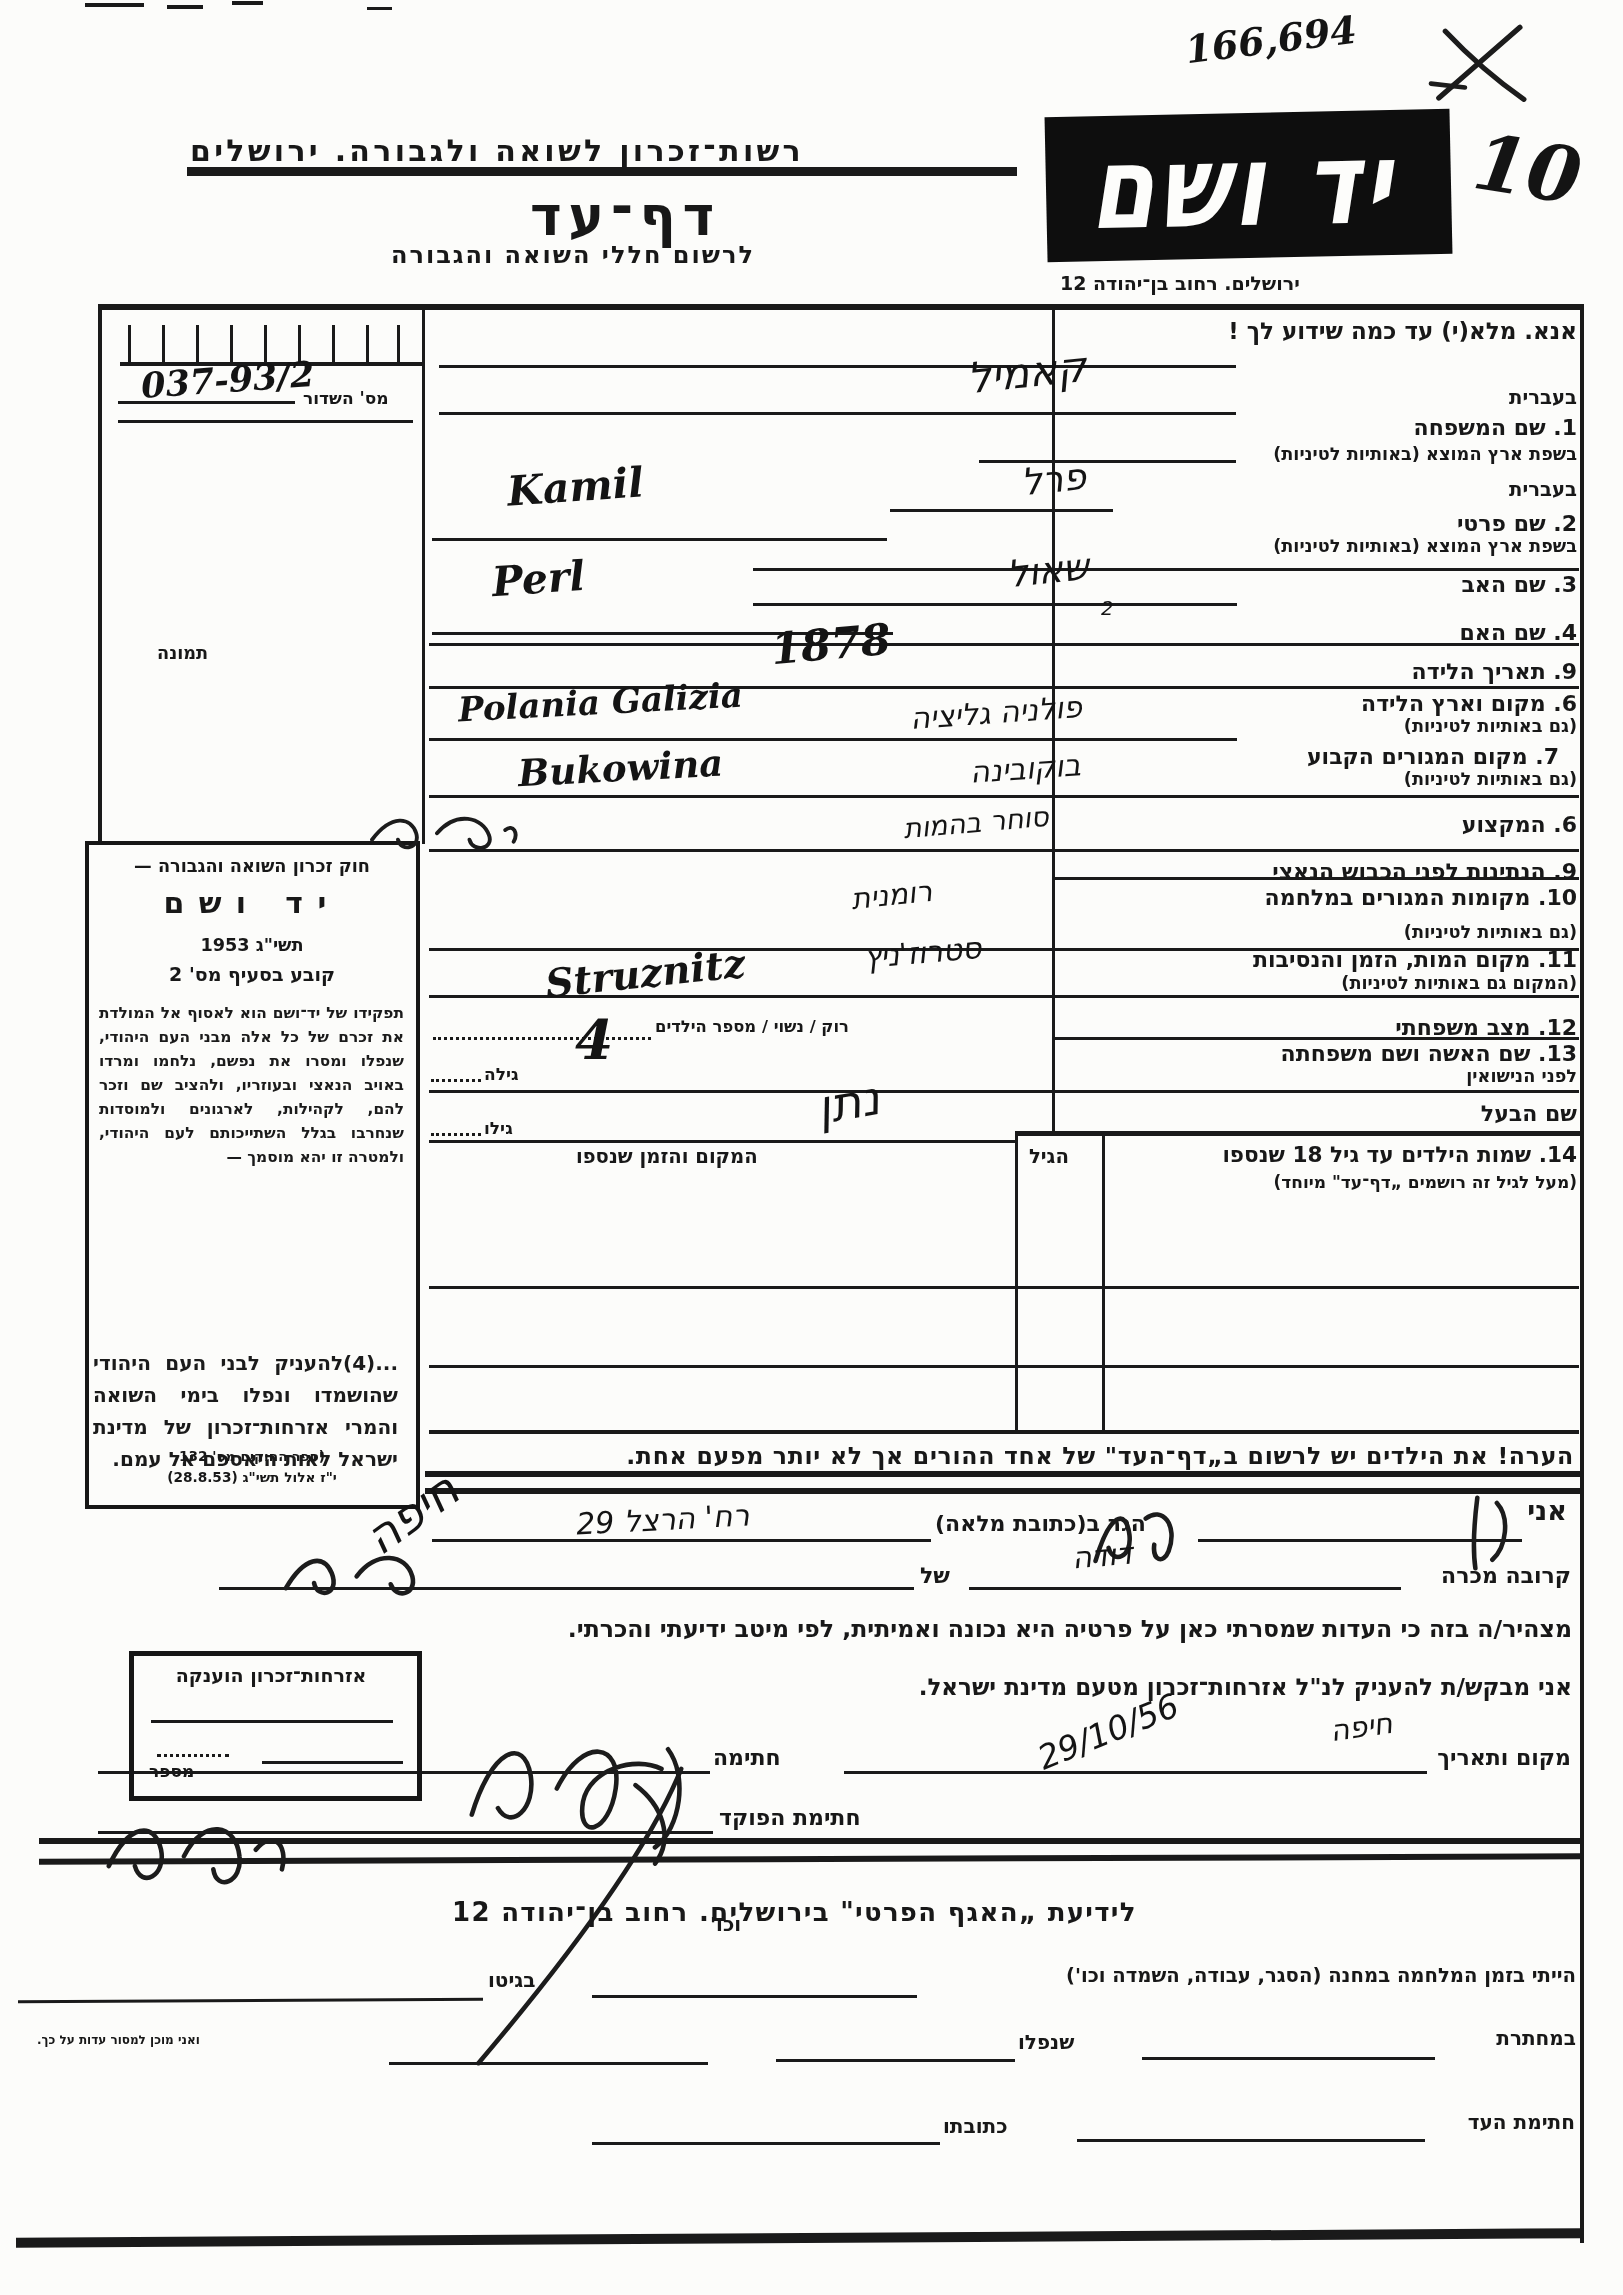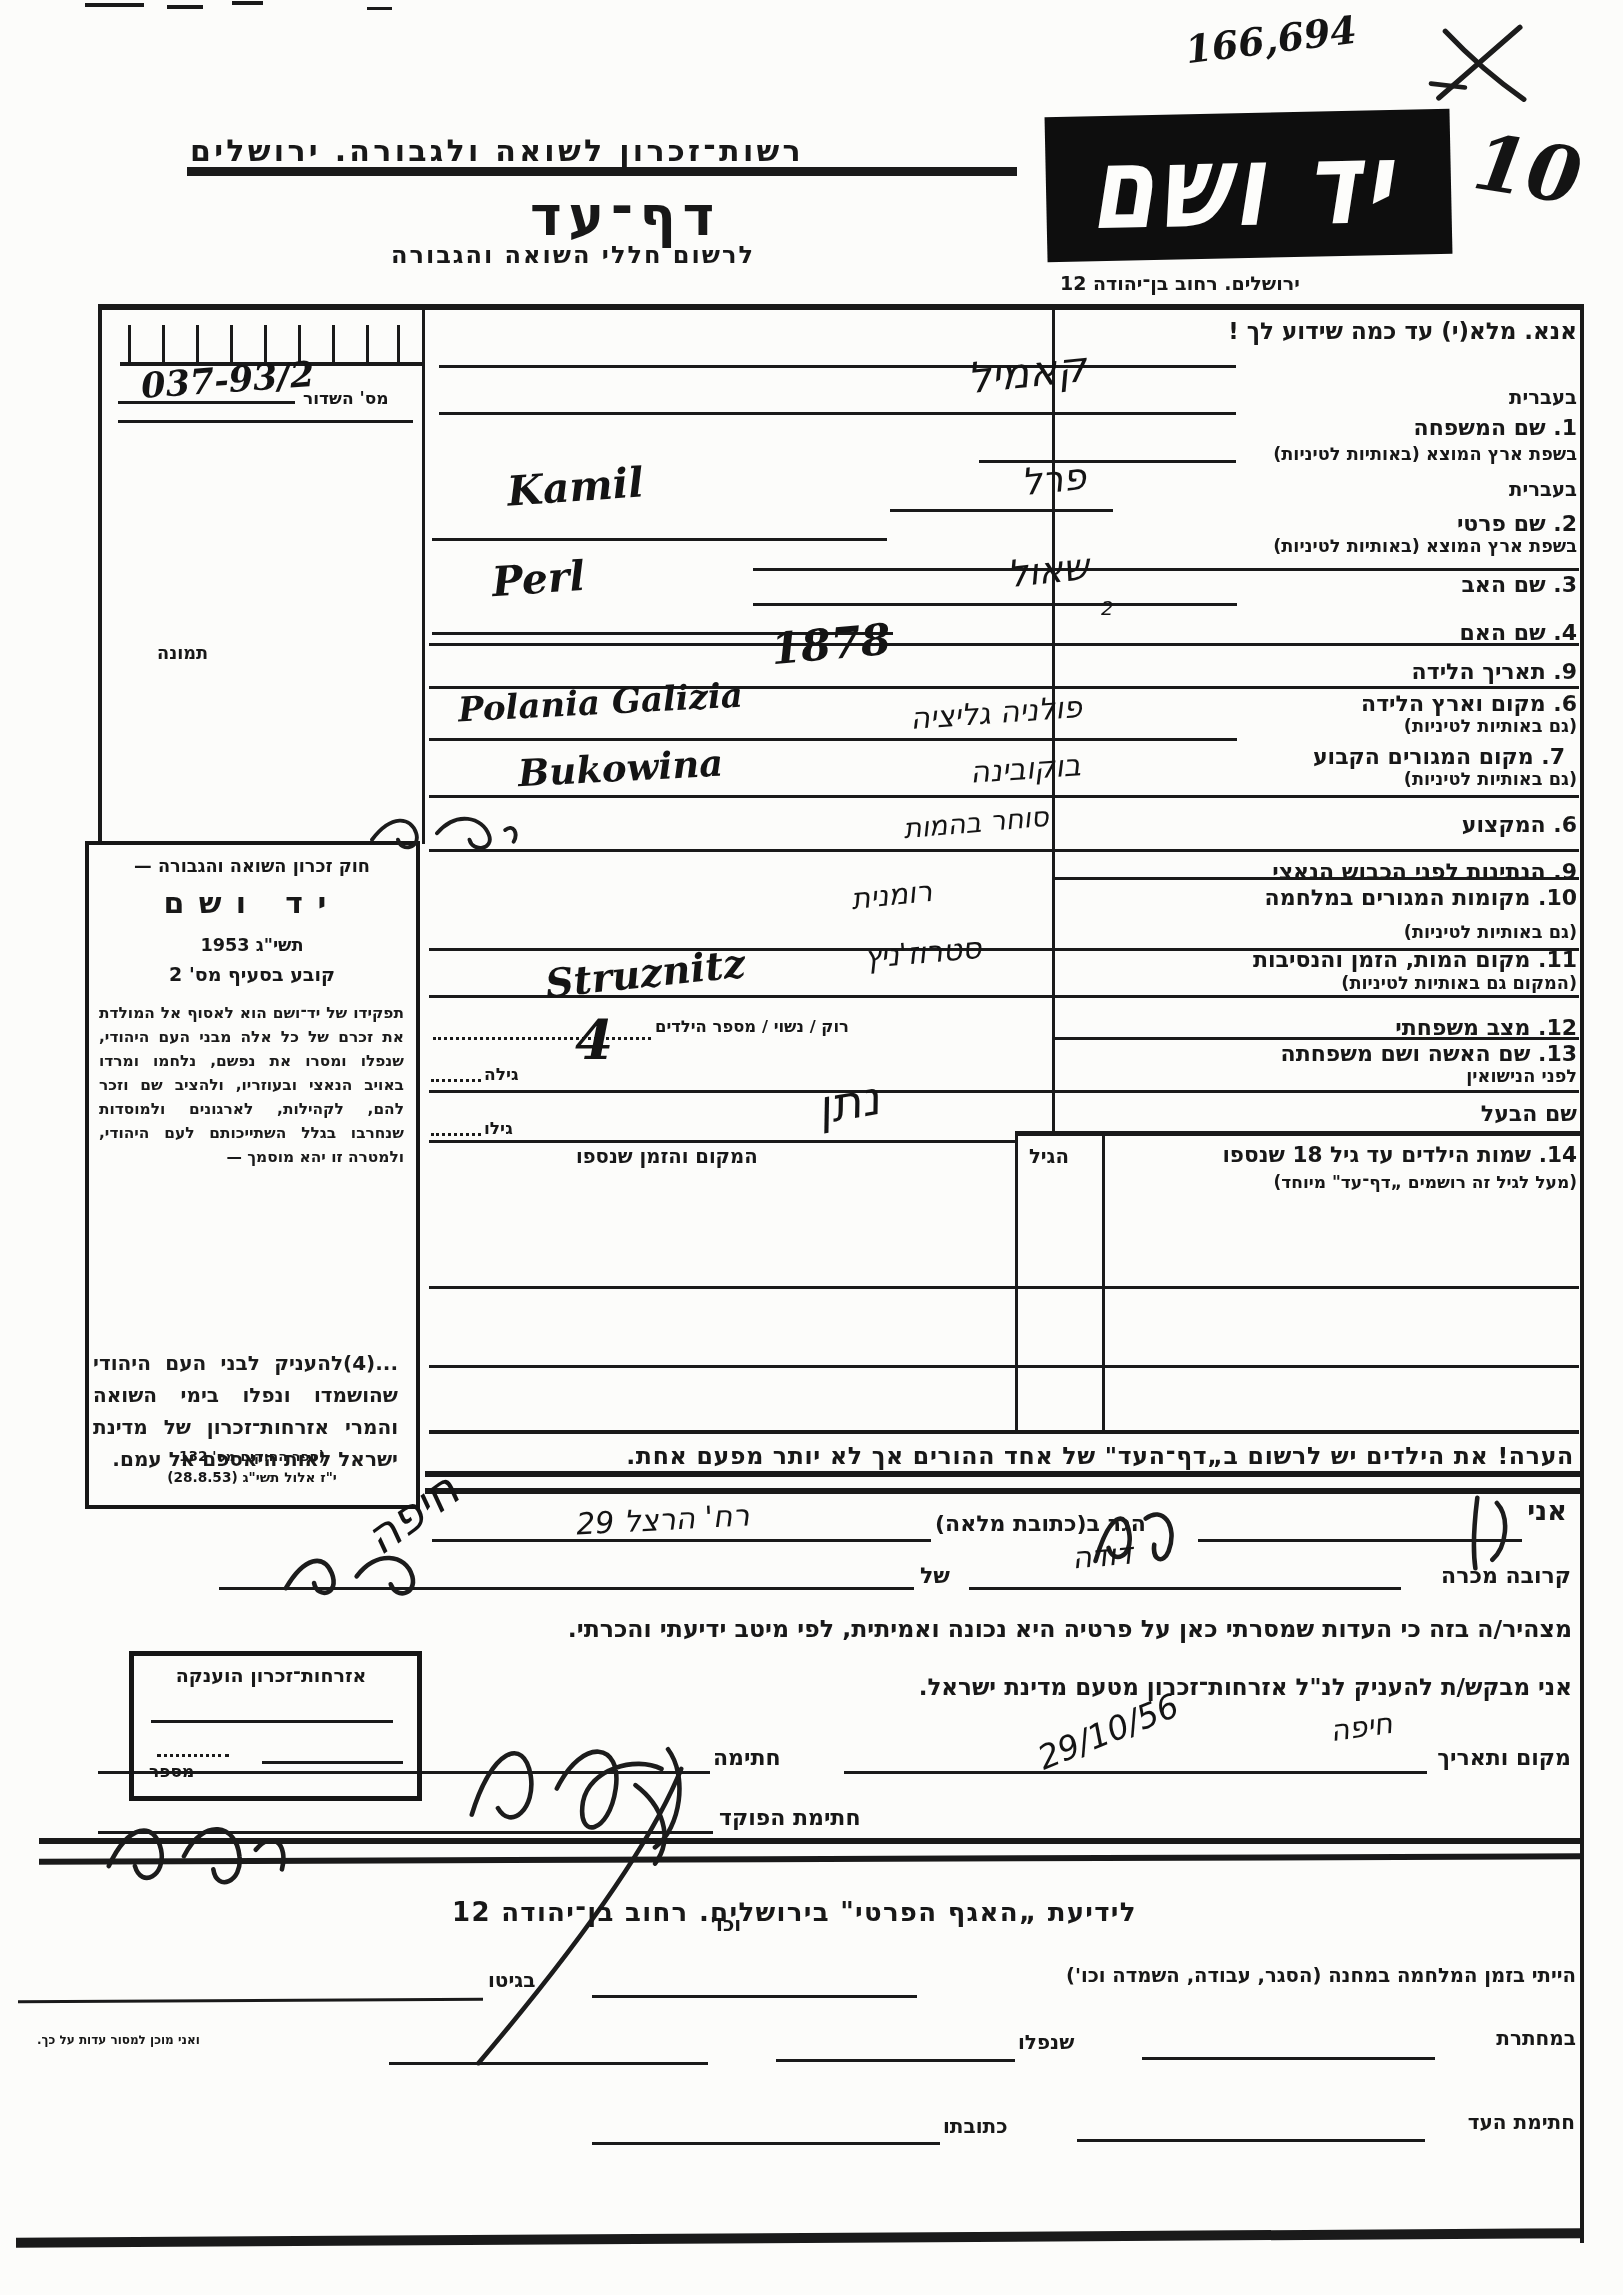--- a/index.html
+++ b/index.html
@@ -80,21 +80,21 @@
   <span class="lbl" style="right:46px;top:415px;font-size:22px">1. שם המשפחה</span>
   <span class="lbl" style="right:46px;top:444px;font-size:17.7px">בשפת ארץ המוצא (באותיות לטיניות)</span>
   <span class="lbl" style="right:46px;top:478px;font-size:19.6px">בעברית</span>
   <span class="lbl" style="right:46px;top:511px;font-size:22px">2. שם פרטי</span>
   <span class="lbl" style="right:46px;top:536px;font-size:17.7px">בשפת ארץ המוצא (באותיות לטיניות)</span>
   <span class="lbl" style="right:46px;top:572px;font-size:22px">3. שם האב</span>
   <span class="lbl" style="right:46px;top:620px;font-size:22px">4. שם האם</span>
   <span class="lbl" style="right:46px;top:659px;font-size:22px">9. תאריך הלידה</span>
   <span class="lbl" style="right:46px;top:691px;font-size:22px">6. מקום וארץ הלידה</span>
   <span class="lbl" style="right:46px;top:716px;font-size:17.7px">(גם באותיות לטיניות)</span>
-  <span class="lbl" style="right:58px;top:744px;font-size:22px">7. מקום המגורים הקבוע</span>
+  <span class="lbl" style="right:64px;top:744px;font-size:22px">7. מקום המגורים הקבוע</span>
   <span class="lbl" style="right:46px;top:769px;font-size:17.7px">(גם באותיות לטיניות)</span>
   <span class="lbl" style="right:46px;top:812px;font-size:22px">6. המקצוע</span>
   <span class="lbl" style="right:46px;top:859px;font-size:22px">9. הנתינות לפני הכבוש הנאצי</span>
   <span class="lbl" style="right:46px;top:885px;font-size:22px">10. מקומות המגורים במלחמה</span>
   <span class="lbl" style="right:46px;top:922px;font-size:17.7px">(גם באותיות לטיניות)</span>
   <span class="lbl" style="right:46px;top:947px;font-size:22px">11. מקום המות, הזמן והנסיבות</span>
   <span class="lbl" style="right:46px;top:973px;font-size:17.7px">(המקום גם באותיות לטיניות)</span>
   <span class="lbl" style="right:46px;top:1015px;font-size:22px">12. מצב משפחתי</span>
   <span class="lbl" style="right:46px;top:1041px;font-size:22px">13. שם האשה ושם משפחתה</span>
   <span class="lbl" style="right:46px;top:1066px;font-size:17.7px">לפני הנישואין</span>

